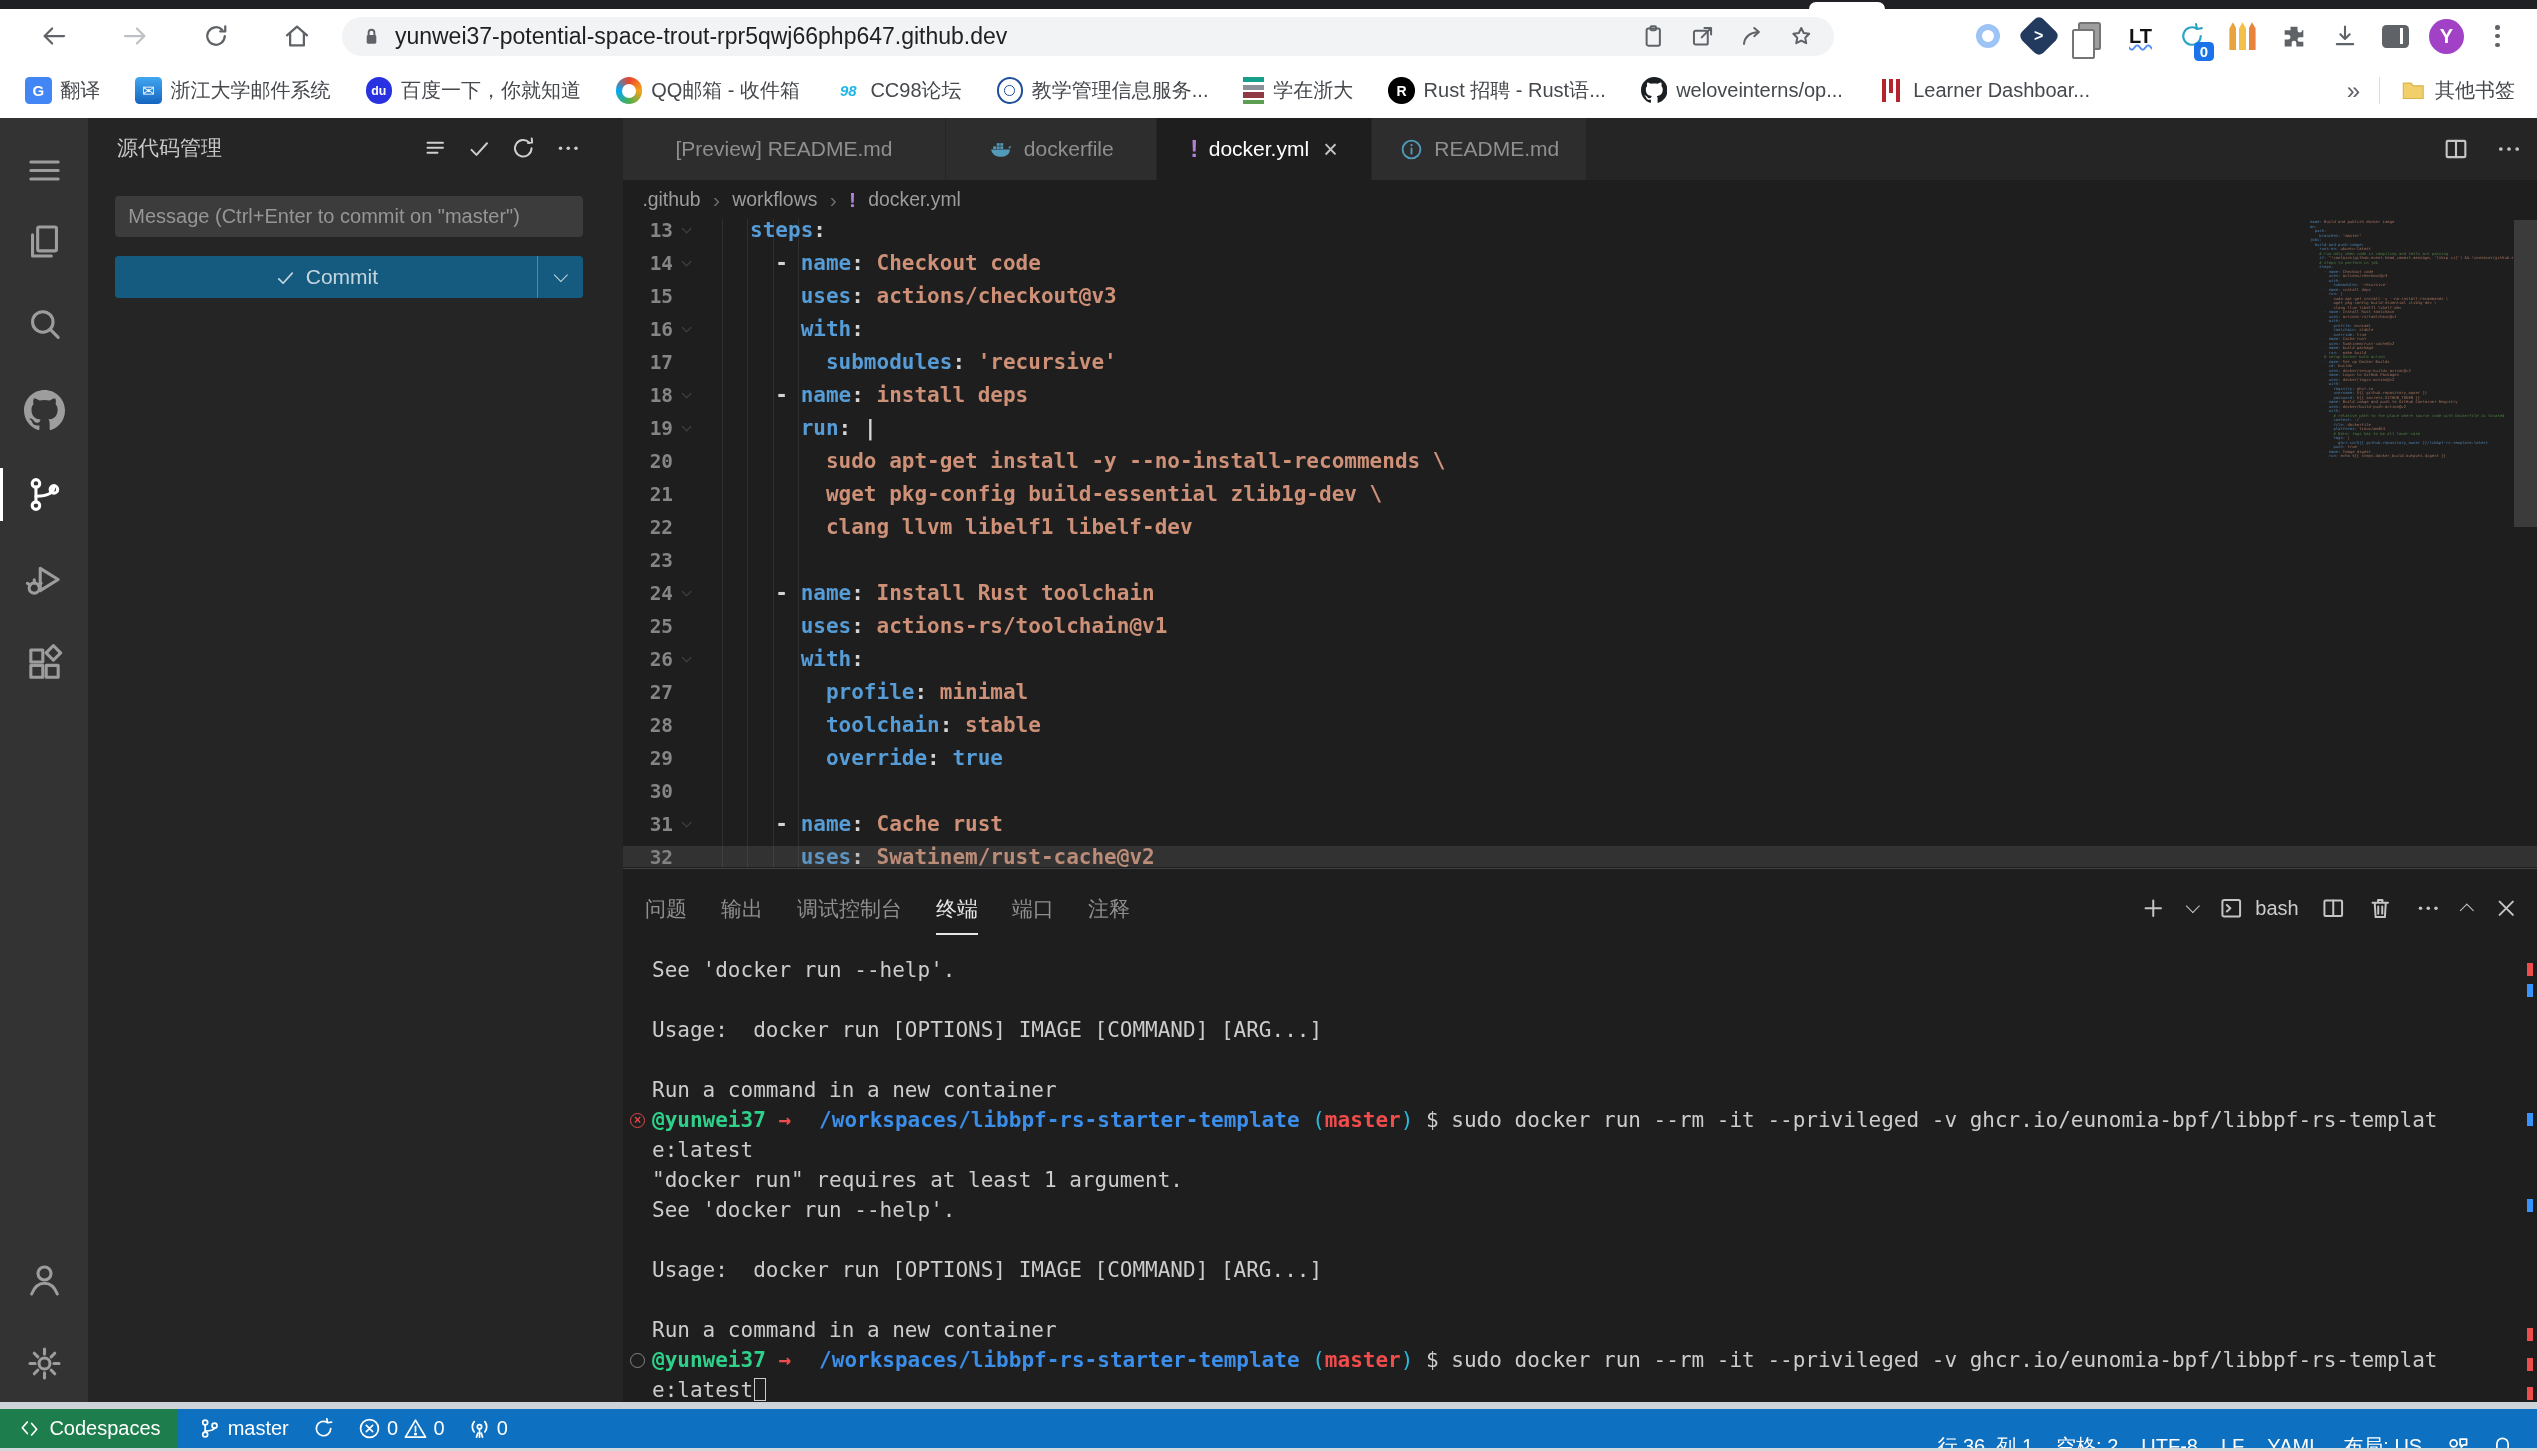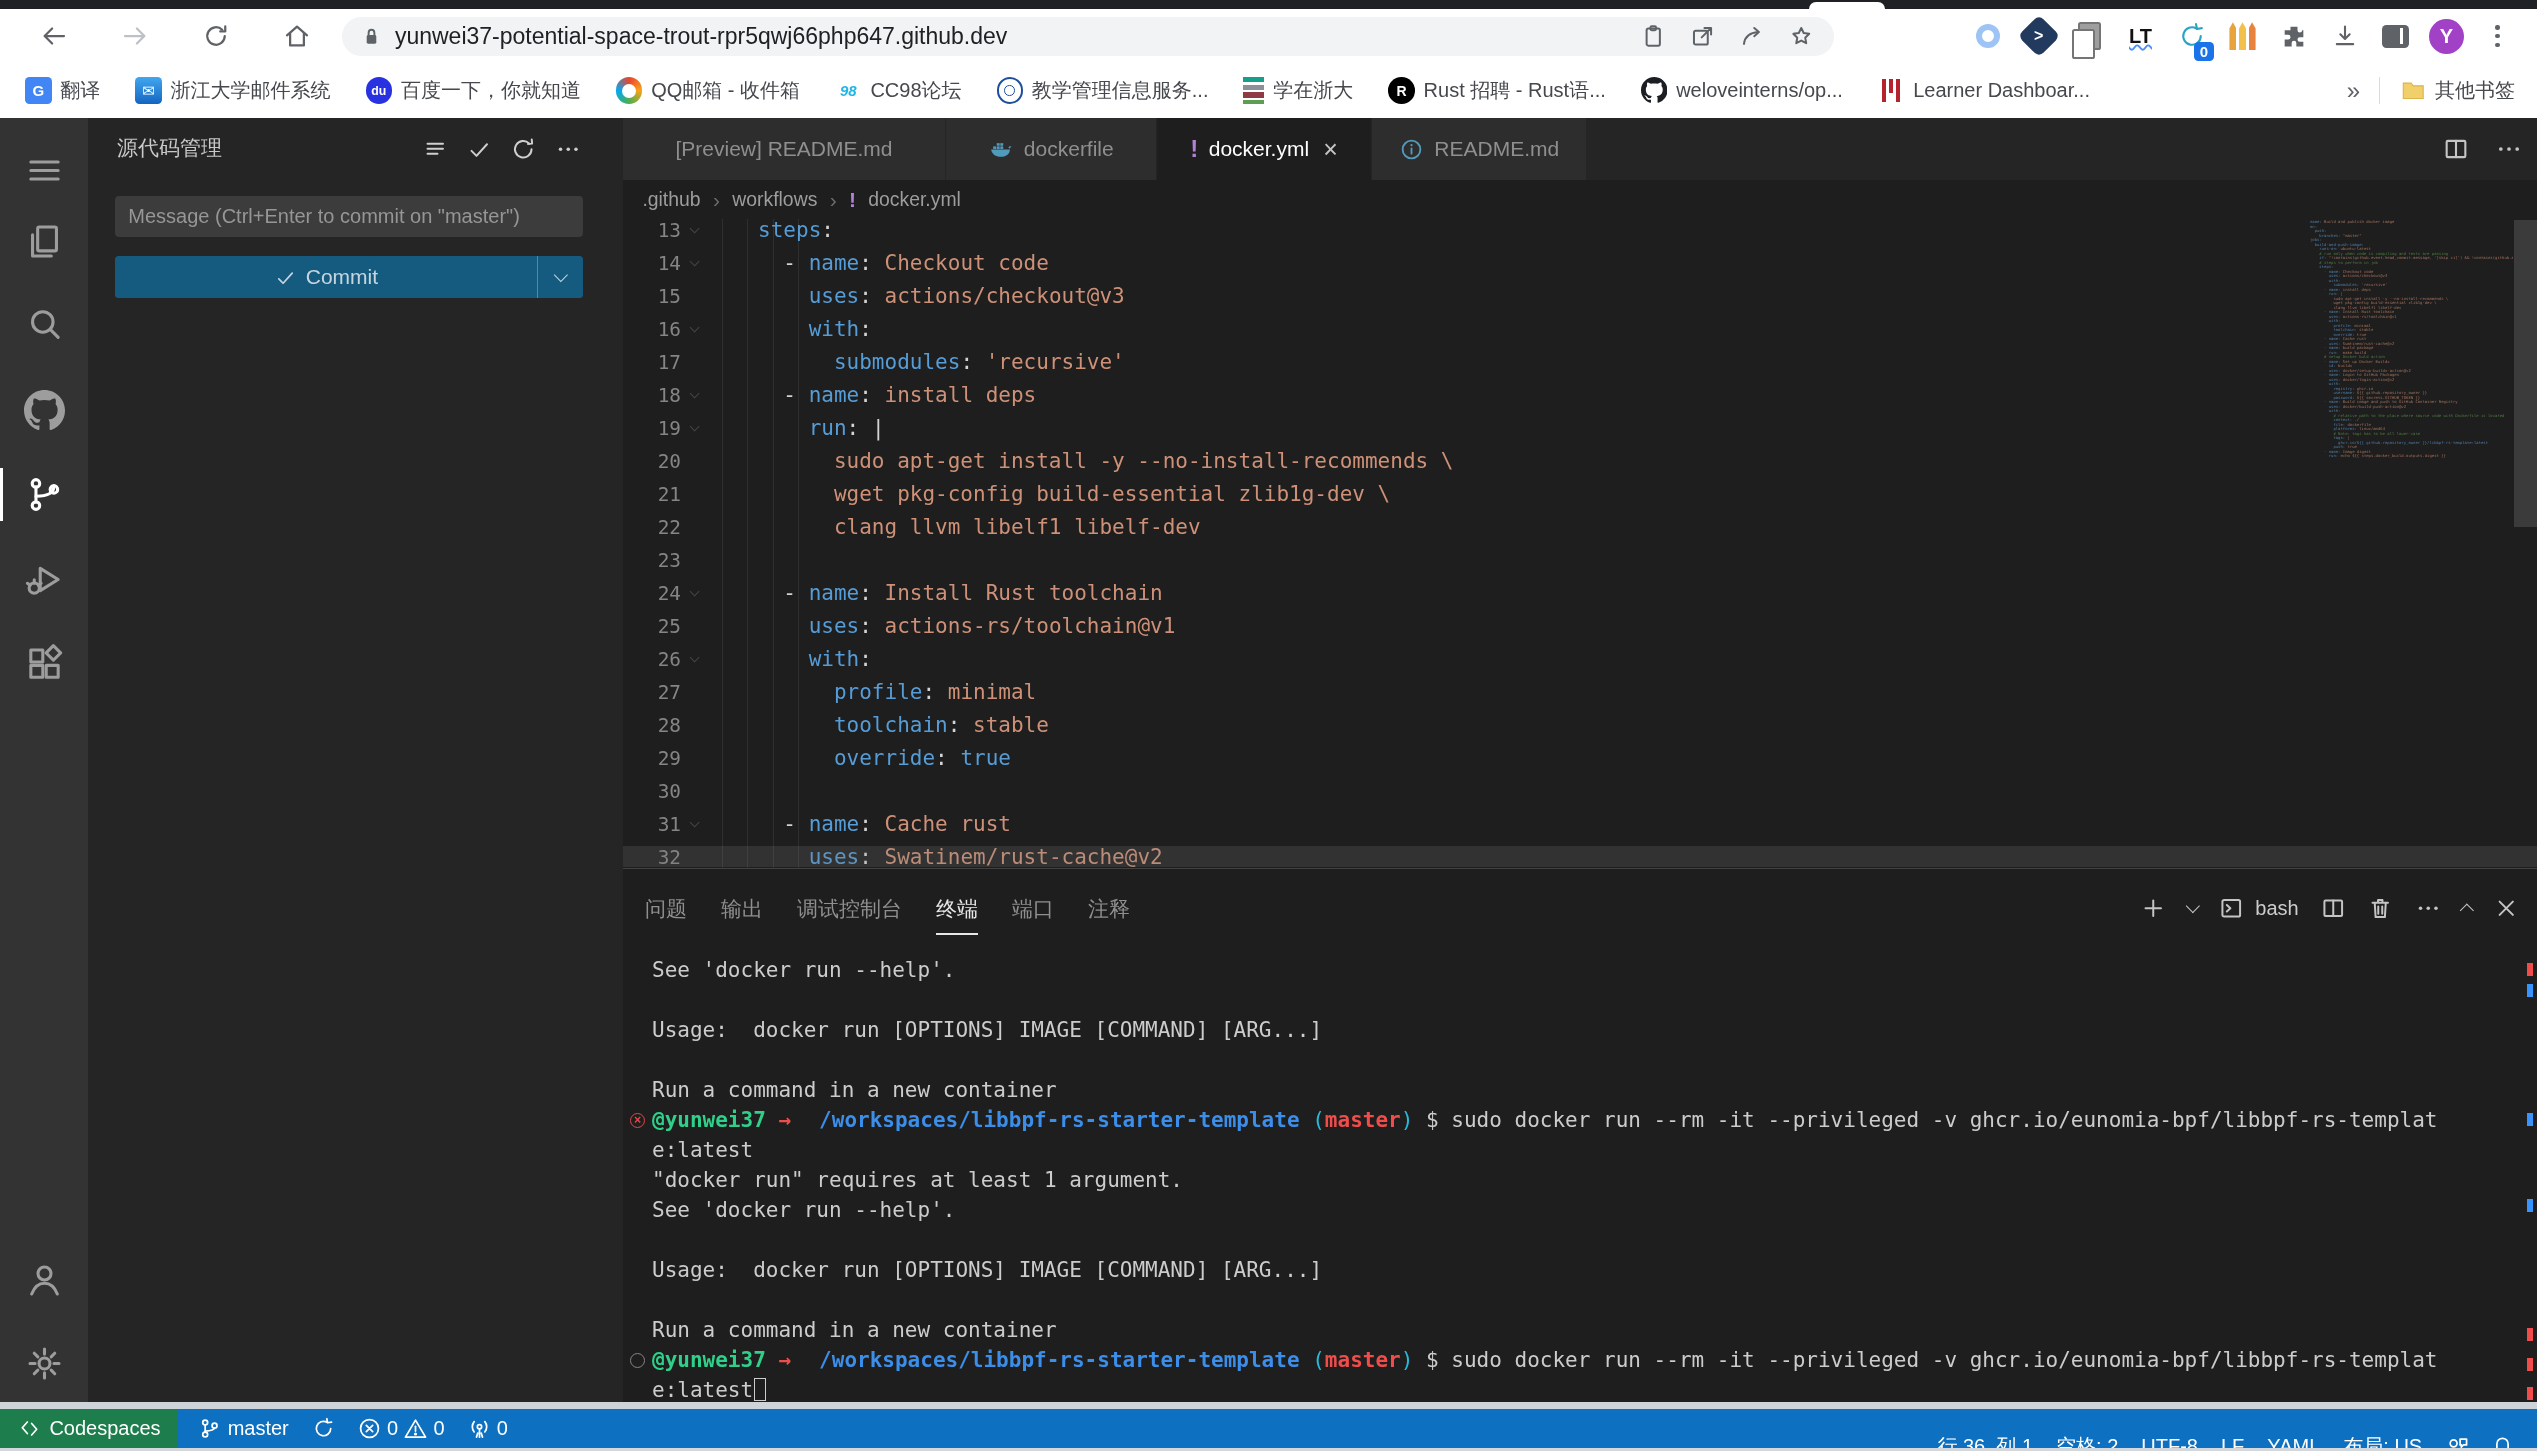--- a/index.html
+++ b/index.html
@@ -55,21 +55,21 @@
 
   
   .vscode { position:absolute; left:0; top:118px; width:2538px; height:1284px; background:#1e1e1e; }
   .activity { position:absolute; left:0; top:0; width:88px; height:1284px; background:#333333; }
   .abtn { position:absolute; left:0; width:88px; height:63px; display:flex; align-items:center; justify-content:center; color:#9d9d9d; }
   .abtn .ic { width:41px; height:41px; }
   .abtn.active { color:#ffffff; }
   .abtn.active::before { content:""; position:absolute; left:0; top:5.3px; bottom:5.3px; width:2.6px; background:#ffffff; }
 
   .sidebar { position:absolute; left:88px; top:0; width:535px; height:1284px; background:#252526; }
-  .sc-head { position:absolute; left:0; top:16px; width:535px; display:flex; align-items:flex-end; padding:0 42px 0 29px; color:#cccccc; }
+  .sc-head { position:absolute; left:0; top:16px; width:535px; display:flex; align-items:center; padding:0 42px 0 29px; color:#cccccc; }
   .sc-title { font-size:21px; color:#c8c8c8; flex:1; }
   .sc-icons { display:flex; gap:17.6px; }
   .sc-icons .ic { width:26.5px; height:26.5px; color:#cfcfcf; }
   .msg { position:absolute; left:27px; top:78px; width:468px; height:41px; background:#3c3c3c; border:0.9px solid #3c3c3c;
     border-radius:3.5px; color:#bbbbbb; font-size:20px; padding:0 12.3px; outline:none; font-family:"Liberation Sans",sans-serif; }
   .msg::placeholder { color:#969696; }
   .commit { position:absolute; left:27px; top:138px; width:468px; height:42px; background:#155a7f; border-radius:3.5px;
     display:flex; align-items:center; color:rgba(255,255,255,.75); font-size:21px; }
   .commit-main { flex:1; display:flex; align-items:center; justify-content:center; gap:8.8px; }
   .commit-drop { width:46px; height:100%; border-left:0.9px solid rgba(255,255,255,.28); display:flex; align-items:center; justify-content:center; }
@@ -84,21 +84,21 @@
   .yaml-bang { color:#b180d7; font-weight:bold; font-size:24px; }
   .tclose { font-size:25px; color:#c5c5c5; margin-left:3.5px; }
   .tab-actions { position:absolute; right:14px; top:0; height:62px; display:flex; gap:25px; align-items:center; color:#c5c5c5; }
   .tab-actions .ic { width:28px; height:28px; }
   .breadcrumb { position:absolute; left:0; top:62px; width:1914px; height:39px; background:#1e1e1e;
     display:flex; align-items:center; gap:12.3px; padding-left:19.4px; font-size:19.4px; color:#9d9d9d; }
   .breadcrumb .sep { color:#6e6e6e; font-size:21px; }
 
   .codewrap { position:absolute; left:0; top:101px; width:1914px; height:650px; overflow:hidden; background:#1e1e1e; }
   .guides { position:absolute; top:0; bottom:0; width:0.9px; background:#2f2f2f; }
-  .crows { position:absolute; left:12px; top:-5.3px; right:0; }
+  .crows { position:absolute; left:4px; top:-5.3px; right:0;font-weight:bold; }
   .crow { display:flex; height:33px; align-items:center; }
   .lnum { width:46px; text-align:right; color:#858585; font-family:"DejaVu Sans Mono",monospace; font-size:19.4px; flex:none; }
   .fold { width:26.5px; flex:none; display:flex; align-items:center; justify-content:center; }
   .fold.has::after { content:""; width:6.2px; height:6.2px; border-right:1.8px solid #646464; border-bottom:1.8px solid #646464; transform:rotate(45deg); margin-top:-3.5px; opacity:.55; }
   .ctext { font-family:"DejaVu Sans Mono",monospace; font-size:21px; white-space:pre; }
   .tk-w { color:#d4d4d4; } .tk-k { color:#569cd6; } .tk-s { color:#ce9178; }
 
   .minimap { position:absolute; left:1687px; top:102px; width:203px; height:635px; overflow:hidden; }
   .mline { font-family:"DejaVu Sans Mono",monospace; font-size:3.9px; line-height:4.5px; white-space:pre; }
   .mk { color:#4d7ea8; } .mv { color:#a2705c; } .mg { color:#4e7a43; }

